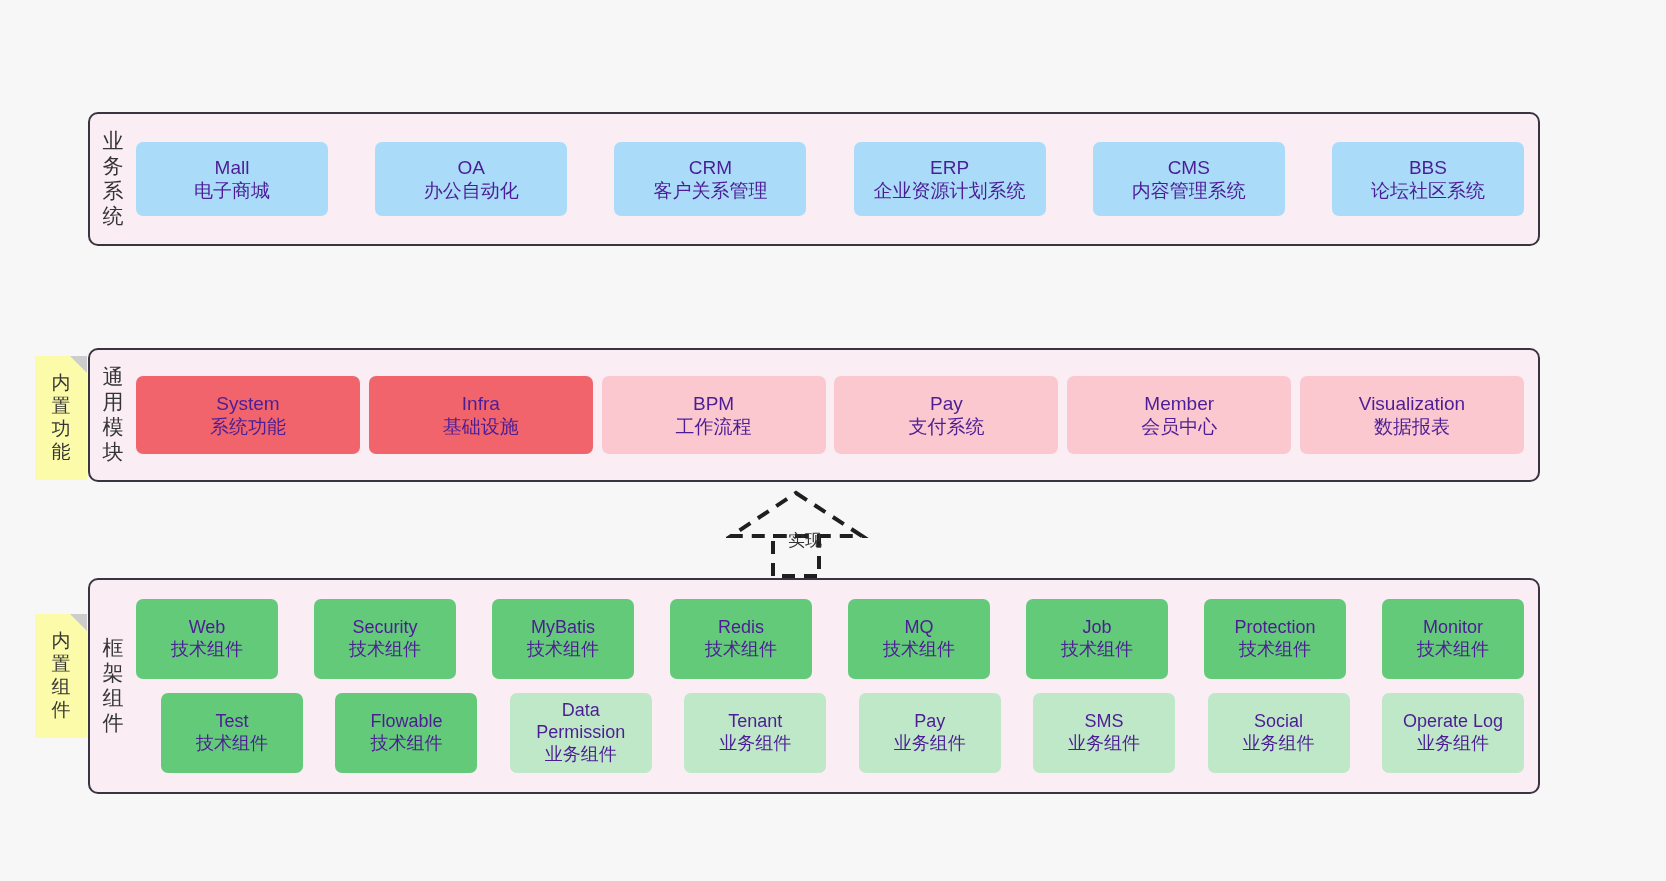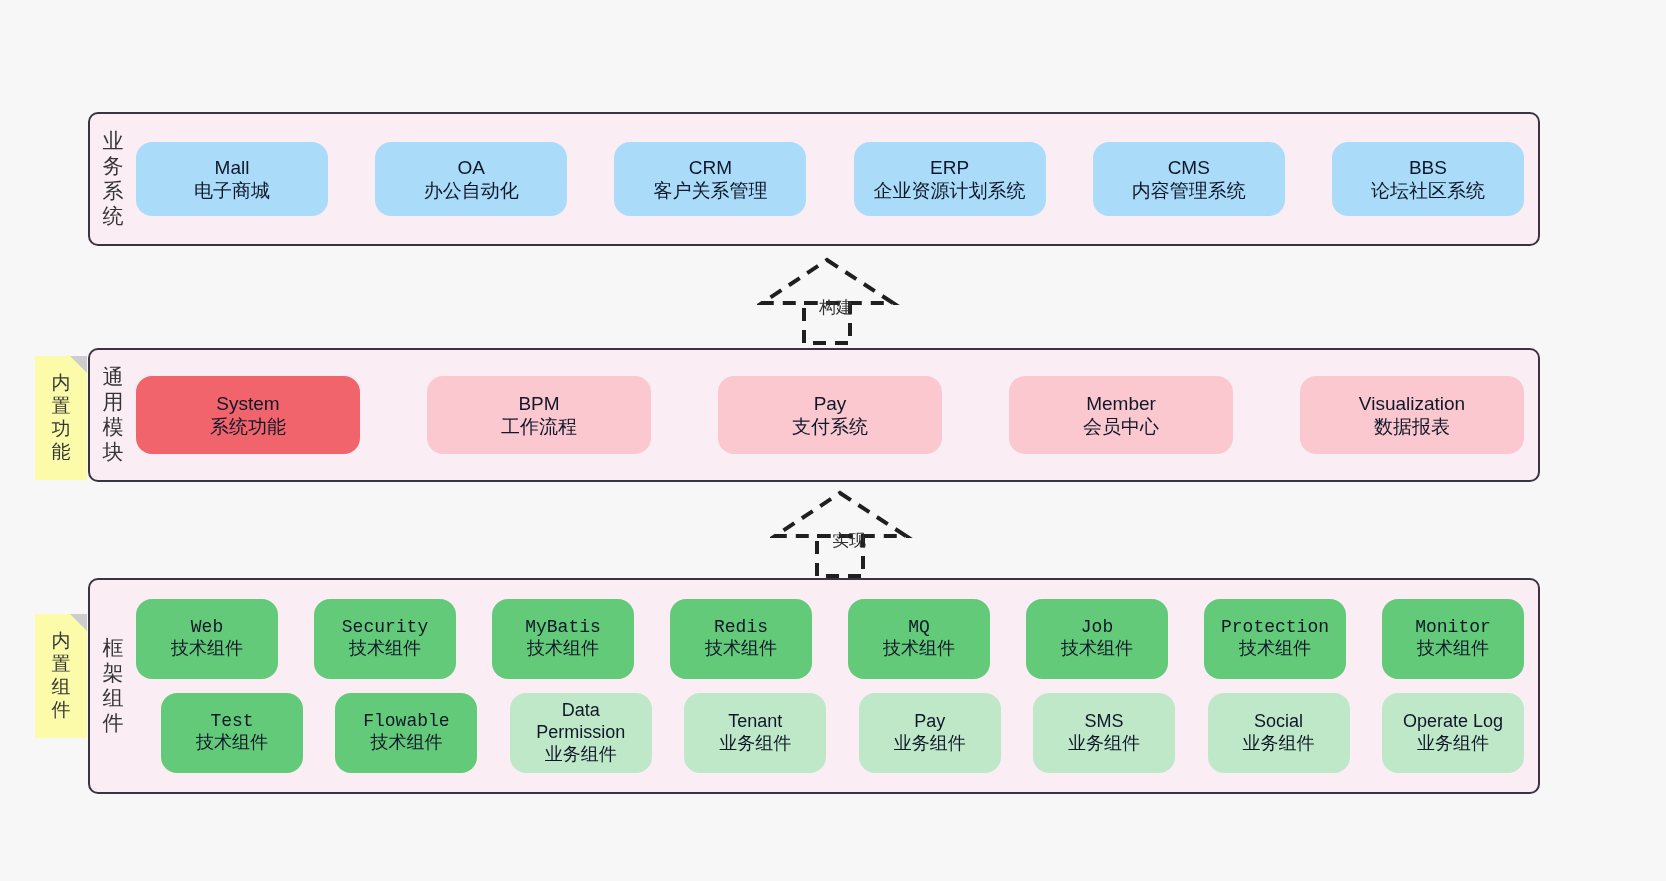--- a/index.html
+++ b/index.html
@@ -61,38 +61,38 @@
     display: flex;
     flex-direction: row;
     justify-content: space-between;
     gap: 0;
   }
   .row + .row { margin-top: 14px; padding-left: 25px; }
 
   
   .card {
     box-sizing: border-box;
-    border-radius: 16px;
+    border-radius: 7px;
     display: flex;
     flex-direction: column;
     align-items: center;
     justify-content: center;
     text-align: center;
-    color: #0f172a;
+    color: #4c1d95;
     font-size: 19px;
     line-height: 1.22;
     padding: 4px 6px;
   }
   .card .ttl { display: block; }
   .card .sub { display: block; text-align: right; }
 
   .c-blue        { background: #aadcfa; }
   .c-red         { background: #f1646c; }
   .c-pink        { background: #fbc8cf; }
-  .c-green       { background: #63ca79; font-family: Liberation Mono, monospace; }
+  .c-green       { background: #63ca79; }
   .c-greenlight  { background: #bfe8c8; }
 
   
   #layer-business  { left: 88px;  top: 112px; width: 1452px; height: 134px; }
   #layer-business .card { width: 192px; height: 74px; }
 
   #layer-common    { left: 88px;  top: 348px; width: 1452px; height: 134px; }
   #layer-common .card { width: 224px; height: 78px; }
 
   #layer-framework { left: 88px;  top: 578px; width: 1452px; height: 216px; }
@@ -172,27 +172,20 @@
           <span class="sub">内容管理系统</span>
         </div>
         <div class="card c-blue">
           <span class="ttl">BBS</span>
           <span class="sub">论坛社区系统</span>
         </div>
       </div>
     </div>
   </div>
 
-  <div class="connector" id="conn-build" style="left:757px; top:255px; width:150px; height:90px;">
-    <svg width="150" height="90" viewBox="0 0 150 90" xmlns="http://www.w3.org/2000/svg">
-      <polygon points="70,5 136,48 5,48" fill="none" stroke="#1f1f1f" stroke-width="4" stroke-dasharray="13,9" stroke-linejoin="miter"></polygon>
-      <rect x="47" y="48" width="46" height="40" fill="none" stroke="#1f1f1f" stroke-width="4" stroke-dasharray="13,9"></rect>
-    </svg>
-    <span class="conn-label" style="left:62px; top:41px;">构建</span>
-  </div>
 
   <div class="note" id="note-func">
     <div class="fold"></div>
     <span>内</span>
     <span>置</span>
     <span>功</span>
     <span>能</span>
   </div>
 
   <div class="layer" id="layer-common">
@@ -201,41 +194,45 @@
       <span>用</span>
       <span>模</span>
       <span>块</span>
     </div>
     <div class="layer-body">
       <div class="row">
         <div class="card c-red">
           <span class="ttl">System</span>
           <span class="sub">系统功能</span>
         </div>
+        <div class="card c-red">
+          <span class="ttl">Infra</span>
+          <span class="sub">基础设施</span>
+        </div>
         <div class="card c-pink">
           <span class="ttl">BPM</span>
           <span class="sub">工作流程</span>
         </div>
         <div class="card c-pink">
           <span class="ttl">Pay</span>
           <span class="sub">支付系统</span>
         </div>
         <div class="card c-pink">
           <span class="ttl">Member</span>
           <span class="sub">会员中心</span>
         </div>
         <div class="card c-pink">
           <span class="ttl">Visualization</span>
           <span class="sub">数据报表</span>
         </div>
       </div>
     </div>
   </div>
 
-  <div class="connector" id="conn-impl" style="left:770px; top:488px; width:150px; height:90px;">
+  <div class="connector" id="conn-impl" style="left:726px; top:488px; width:150px; height:90px;">
     <svg width="150" height="90" viewBox="0 0 150 90" xmlns="http://www.w3.org/2000/svg">
       <polygon points="70,5 136,48 5,48" fill="none" stroke="#1f1f1f" stroke-width="4" stroke-dasharray="13,9" stroke-linejoin="miter"></polygon>
       <rect x="47" y="48" width="46" height="40" fill="none" stroke="#1f1f1f" stroke-width="4" stroke-dasharray="13,9"></rect>
     </svg>
     <span class="conn-label" style="left:62px; top:41px;">实现</span>
   </div>
 
   <div class="note" id="note-comp">
     <div class="fold"></div>
     <span>内</span>

